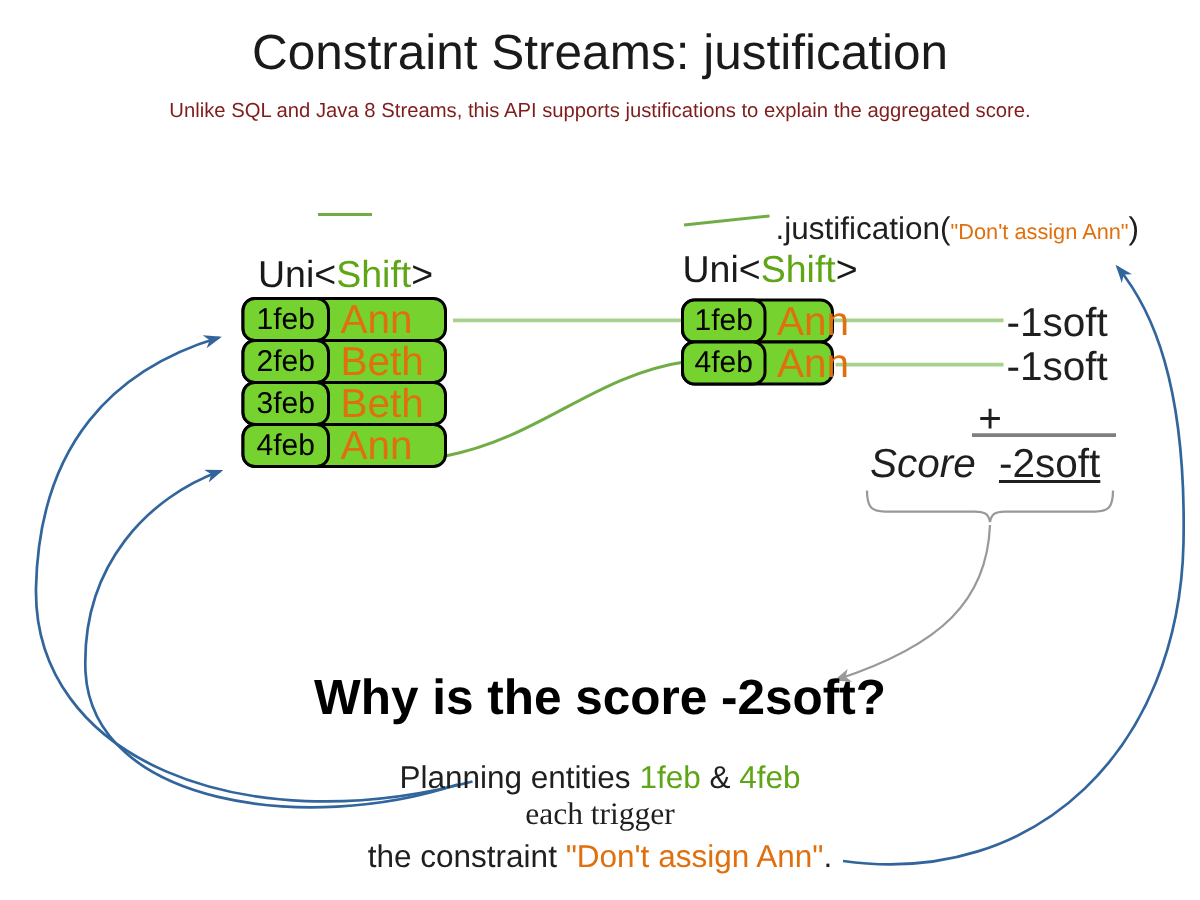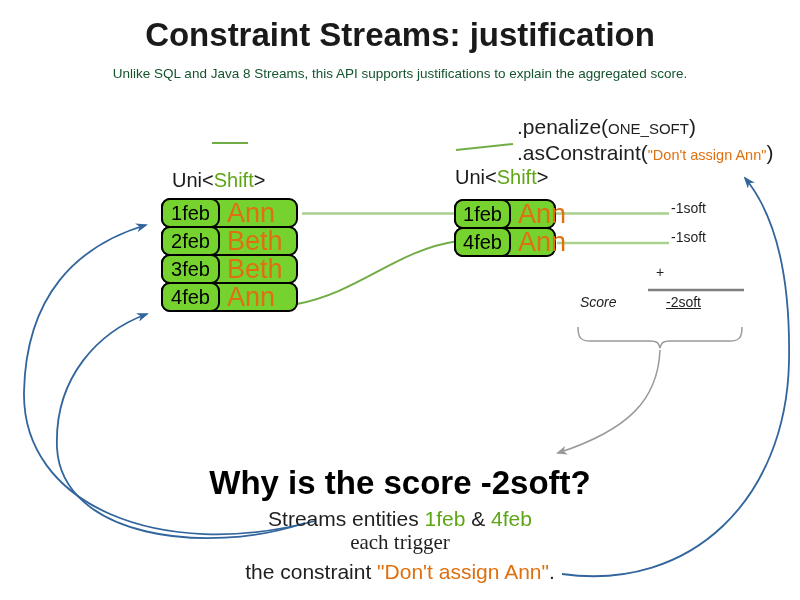--- a/index.html
+++ b/index.html
@@ -1,39 +1,39 @@
 <!DOCTYPE html>
 <html><head>
 <meta charset="utf-8">
 <style>
   html,body{margin:0;padding:0;background:#fff;}
   #slide{position:relative;width:800px;height:600px;background:#fff;overflow:hidden;
          font-family:"Liberation Sans",sans-serif;color:#111;}
   .abs{position:absolute;white-space:nowrap;}
-  #title{top:16px;left:0;width:800px;text-align:center;font-size:33px;font-weight:700;color:#1a1a1a;}
-  #subtitle{top:66px;left:0;width:800px;text-align:center;font-size:13.5px;color:#14532d;}
+  #title{top:16px;left:0;width:800px;text-align:center;font-size:33px;font-weight:400;color:#1a1a1a;}
+  #subtitle{top:66px;left:0;width:800px;text-align:center;font-size:13.5px;color:#7f1d1d;}
   .code{font-size:21px;color:#1f1f1f;}
   .code .small{font-size:14.5px;}
   .code .smallcaps{font-size:15px;}
   .grn{color:#5ea615;}
   .org{color:#e0700e;}
-  .uni{font-size:20px;color:#1a1a1a;text-align:right;}
+  .uni{font-size:25px;color:#1a1a1a;text-align:right;}
   .utable{position:absolute;}
   .urow{position:relative;width:137px;height:30px;margin-top:-2px;
         background:#76d32f;border:2px solid #000;border-radius:9px;box-sizing:border-box;}
   .urow:first-child{margin-top:0;}
   .datecell{position:absolute;left:-2px;top:-2px;width:59px;height:30px;box-sizing:border-box;
         background:#76d32f;border:2px solid #000;border-radius:9px;
         font-size:20px;color:#000;text-align:center;line-height:26px;}
   .namecell{position:absolute;left:64px;top:0;font-size:27px;line-height:26px;color:#e0700e;}
   .rt .urow{width:102px;}
   .rt .datecell{width:57px;}
   .rt .namecell{left:62px;}
-  .scoretext{font-size:14px;color:#1f1f1f;}
-  #why{top:464px;left:0;width:800px;text-align:center;font-size:33px;font-weight:bold;color:#000;}
+  .scoretext{font-size:27px;color:#1f1f1f;}
+  #why{top:446px;left:0;width:800px;text-align:center;font-size:33px;font-weight:bold;color:#000;}
   .botline{left:0;width:800px;text-align:center;font-size:21px;color:#1f1f1f;}
   svg{position:absolute;top:0;left:0;}
 </style>
 </head>
 <body>
 
 <div id="slide">
 
   <svg width="800" height="600" viewBox="0 0 800 600">
     <defs>
@@ -61,23 +61,22 @@
     <path d="M315 521 C160 562, 22 505, 24 392 C26 296, 76 246, 146 225" stroke="#31659c" stroke-width="1.8" fill="none" marker-end="url(#blueArrow)"></path>
     <path d="M305 523 C205 556, 62 537, 57 448 C54 376, 100 331, 147 314" stroke="#31659c" stroke-width="1.8" fill="none" marker-end="url(#blueArrow)"></path>
     <path d="M562 574 C692 592, 786 498, 789 362 C791 256, 768 206, 745 178" stroke="#31659c" stroke-width="1.8" fill="none" marker-end="url(#blueArrow)"></path>
   </svg>
 
   <div class="abs" id="title">Constraint Streams: justification</div>
   <div class="abs" id="subtitle">Unlike SQL and Java 8 Streams, this API supports justifications to explain the aggregated score.</div>
 
 
 
-  <div class="abs code" style="left:517px;top:115px;"><span>.penalize(</span><span class="smallcaps">ONE_SOFT</span><span>)</span></div>
 
-  <div class="abs code" style="left:517px;top:141px;"><span>.asConstraint(</span><span class="small org">"Don't assign Ann"</span><span>)</span></div>
+  <div class="abs code" style="left:517px;top:141px;"><span>.justification(</span><span class="small org">"Don't assign Ann"</span><span>)</span></div>
 
   <div class="abs uni" style="left:172px;top:169px;"><span>Uni&lt;</span><span class="grn">Shift</span><span>&gt;</span></div>
 
   <div class="abs uni" style="left:455px;top:166px;"><span>Uni&lt;</span><span class="grn">Shift</span><span>&gt;</span></div>
 
   <div class="utable" style="left:161px;top:198px;">
     <div class="urow">
       <span class="datecell">1feb</span>
       <span class="namecell">Ann</span>
     </div>
@@ -107,19 +106,19 @@
   </div>
 
   <div class="abs scoretext" style="left:671px;top:200px;">-1soft</div>
   <div class="abs scoretext" style="left:671px;top:229px;">-1soft</div>
   <div class="abs scoretext" style="left:648px;top:264px;width:24px;text-align:center;">+</div>
   <div class="abs scoretext" style="left:580px;top:294px;font-style:italic;">Score</div>
   <div class="abs scoretext" style="left:666px;top:294px;text-decoration:underline;">-2soft</div>
 
   <div class="abs" id="why">Why is the score -2soft?</div>
 
-  <div class="abs botline" style="top:507px;"><span>Streams entities </span><span class="grn">1feb</span><span> &amp; </span><span class="grn">4feb</span></div>
+  <div class="abs botline" style="top:507px;"><span>Planning entities </span><span class="grn">1feb</span><span> &amp; </span><span class="grn">4feb</span></div>
 
   <div class="abs botline" style="top:530px;font-family:Liberation Serif, serif;">each trigger</div>
 
   <div class="abs botline" style="top:560px;"><span>the constraint </span><span class="org">"Don't assign Ann"</span><span>.</span></div>
 
 </div>
 
 </body></html>

